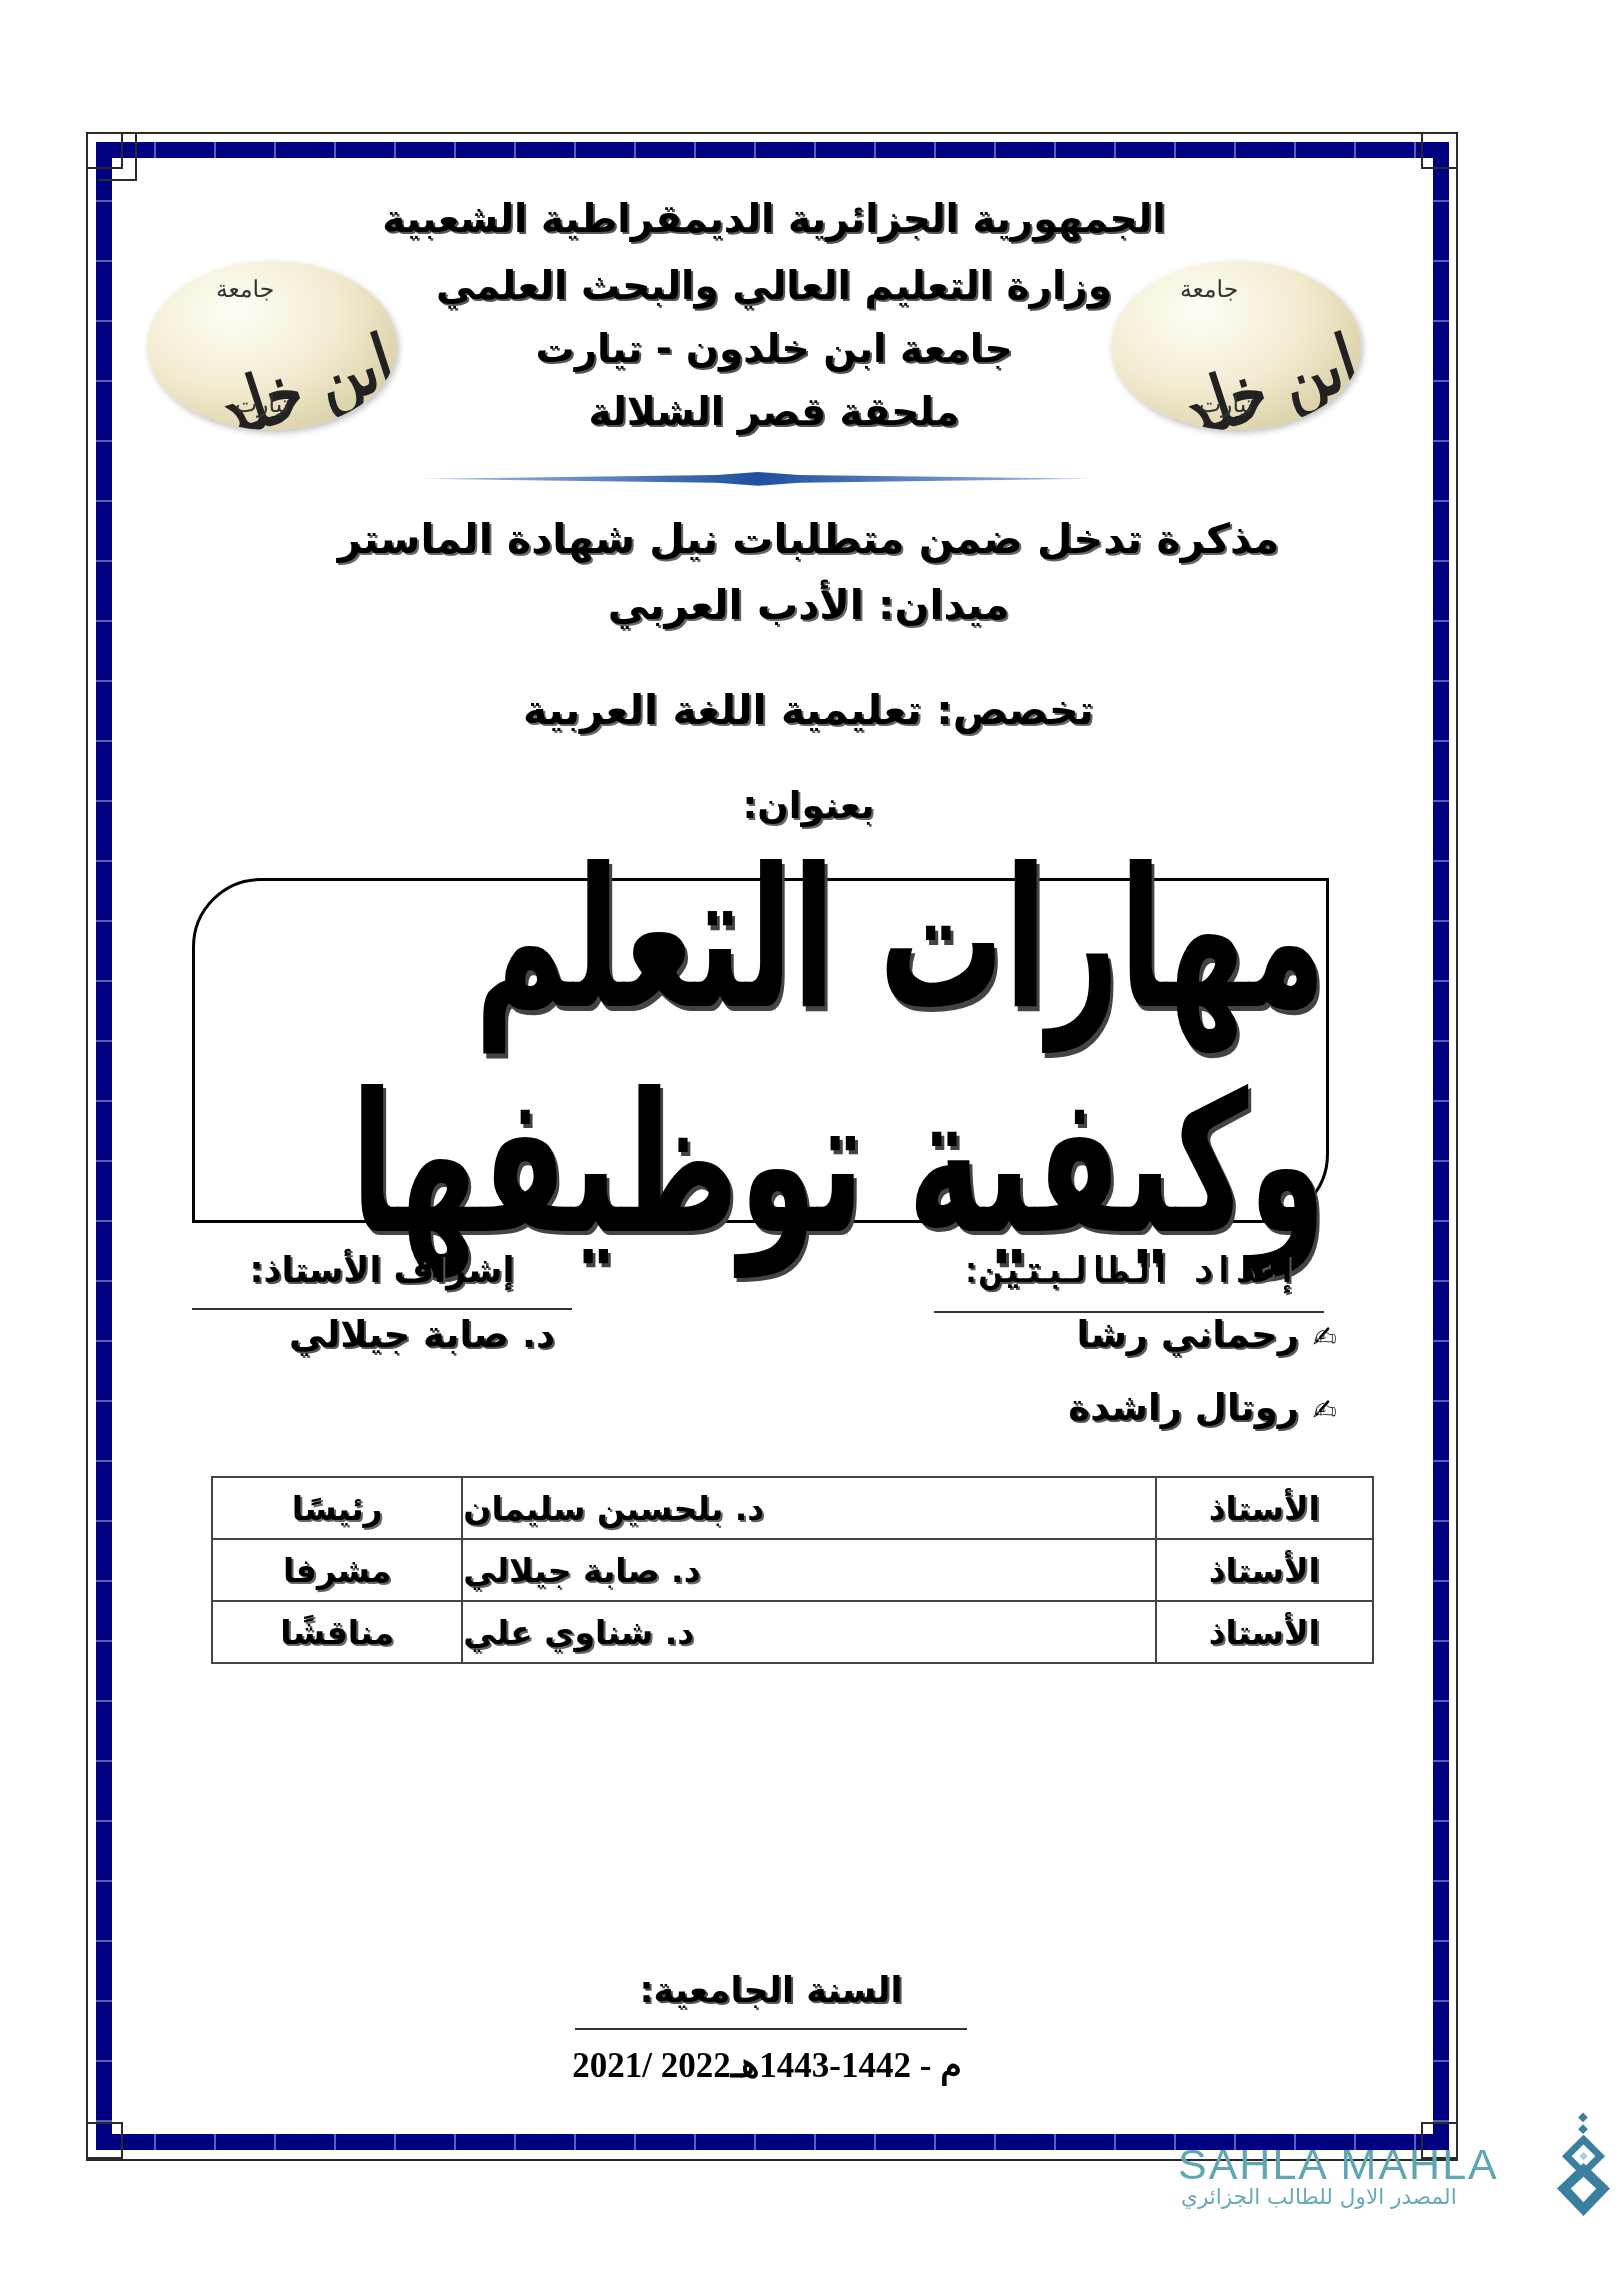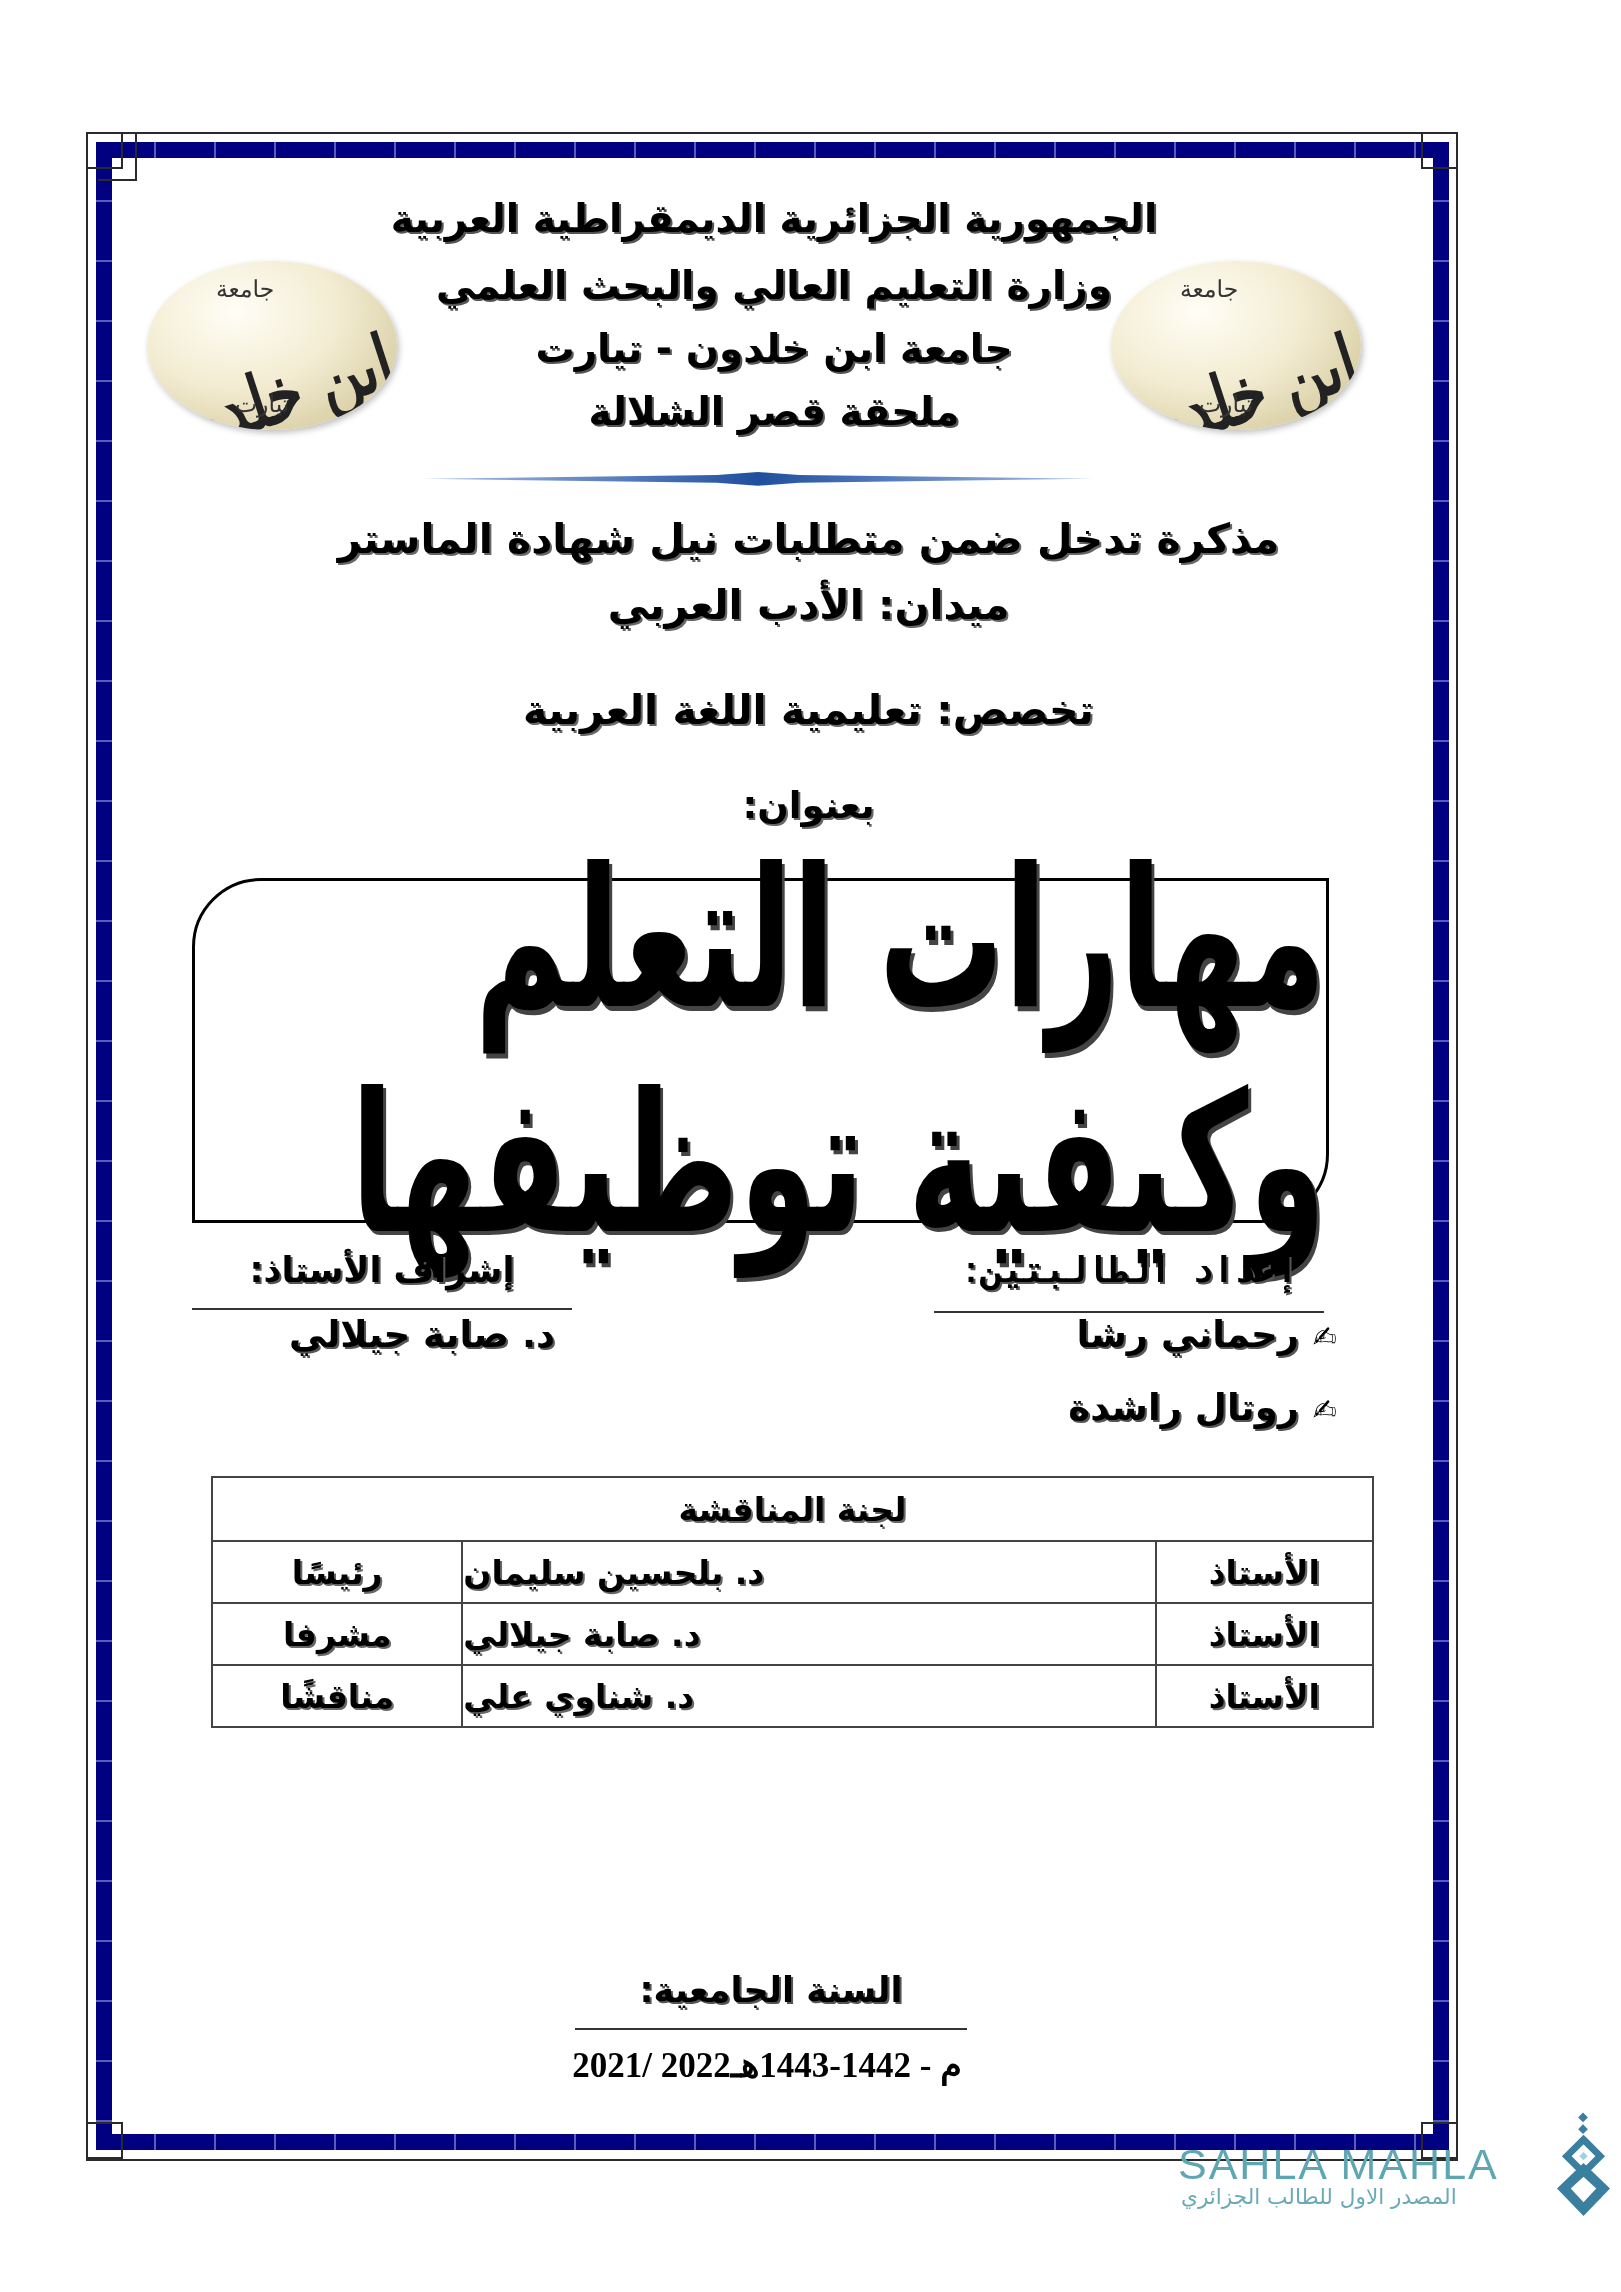--- a/index.html
+++ b/index.html
@@ -78,21 +78,21 @@
   <span class="logo-small" style="top:13.7px; left:69px;">جامعة</span>
   <span class="logo-text rtl">ابن خلدون</span>
   <span class="logo-small" style="bottom:11.8px; left:88px;">تيارت</span>
 </div>
 <div class="logo" style="left:1111px; top:261px;">
   <span class="logo-small" style="top:13.7px; left:69px;">جامعة</span>
   <span class="logo-text rtl">ابن خلدون</span>
   <span class="logo-small" style="bottom:11.8px; left:88px;">تيارت</span>
 </div>
 
-<div class="line heavy header-line rtl" style="top:196px;">الجمهورية الجزائرية الديمقراطية العربية</div>
+<div class="line heavy header-line rtl" style="top:196px;">الجمهورية الجزائرية الديمقراطية الشعبية</div>
 <div class="line heavy header-line rtl" style="top:263px;">وزارة التعليم العالي والبحث العلمي</div>
 <div class="line heavy header-line rtl" style="top:326px;">جامعة ابن خلدون - تيارت</div>
 <div class="line heavy header-line rtl" style="top:389px;">ملحقة قصر الشلالة</div>
 
 <svg class="divider" viewBox="0 0 684 14" preserveAspectRatio="none">
   <defs>
     <linearGradient id="dg" x1="0" x2="1" y1="0" y2="0">
       <stop offset="0" stop-color="#a8c0ea"></stop>
       <stop offset="0.5" stop-color="#1f4f9e"></stop>
       <stop offset="1" stop-color="#a8c0ea"></stop>
@@ -122,23 +122,20 @@
 </div>
 <div class="name-line rtl" style="right:284px; top:1386px;margin-left:24px;">
   <span class="pen-icon">✍</span><span>روتال راشدة</span>
 </div>
 
 <div class="label-underlined rtl" style="left:192px; top:1250px; width:380px;">إشراف الأستاذ:</div>
 <div class="name-line rtl" style="left:192px; top:1313px; width:363px; text-align:right;">د. صابة جيلالي</div>
 
 <table class="committee">
   <tbody>
-      <tr>
-    <th colspan="3">لجنة المناقشة</th>
-  </tr>
   <tr>
     <td class="c-title">الأستاذ</td>
     <td class="c-name">د. بلحسين سليمان</td>
     <td class="c-role">رئيسًا</td>
   </tr>
   <tr>
     <td class="c-title">الأستاذ</td>
     <td class="c-name">د. صابة جيلالي</td>
     <td class="c-role">مشرفا</td>
   </tr>

